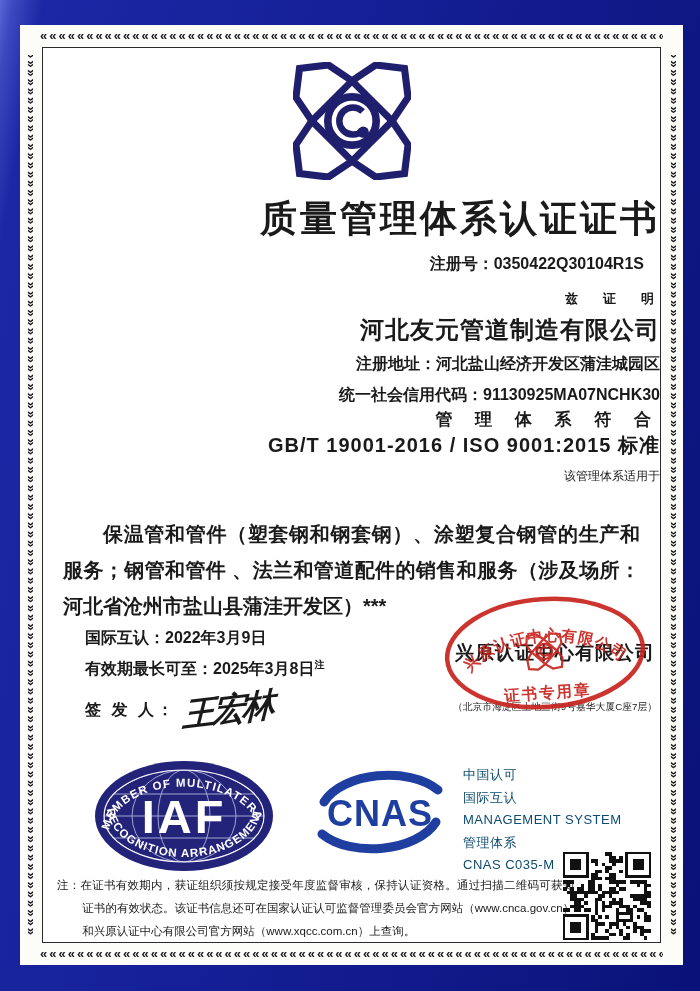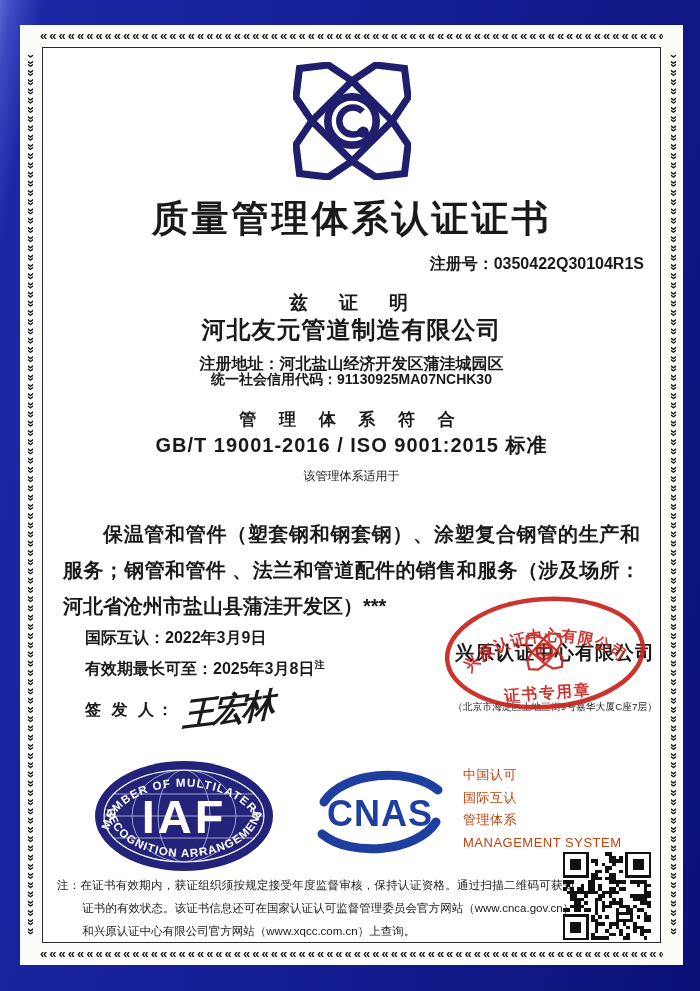--- a/index.html
+++ b/index.html
@@ -14,46 +14,46 @@
   .chev-h{position:absolute;left:20px;right:20px;height:14px;}
   .chev-top{top:4px;}
   .chev-bottom{bottom:4px;}
   .chev-vwrap{position:absolute;top:20px;bottom:20px;width:14px;overflow:visible;}
   .chev-vwrap.left{left:3px;}
   .chev-vwrap.right{right:3px;}
   .chev-vinner{position:absolute;top:50%;left:50%;width:880px;height:14px;
                transform:translate(-50%,-50%) rotate(-90deg);}
   .sheet{position:absolute;inset:22px;border:1.6px solid #2b2b2b;background:#fff;}
   .abs{position:absolute;}
-  .ctr{left:0;right:0;text-align:center;}
+  .ctr{left:0;right:0;text-align:right;}
   .emblem{left:0;right:0;top:14px;text-align:center;color:#1f1f6e;}
   .title{top:146px;font-size:37px;font-weight:bold;letter-spacing:3px;}
   .regline{top:206px;right:16px;font-size:16px;font-weight:bold;margin-left:34px;}
-  .hereby{top:242px;font-size:19px;font-weight:bold;letter-spacing:6px;}
+  .hereby{top:242px;font-size:13px;font-weight:bold;letter-spacing:6px;}
   .company{top:266px;font-size:24px;font-weight:bold;letter-spacing:1px;}
   .regaddr{top:306px;font-size:16px;font-weight:600;}
-  .credit{top:323px;font-size:14px;font-weight:600;}
+  .credit{top:337px;font-size:16px;font-weight:600;}
   .conform{top:360px;font-size:17px;font-weight:bold;letter-spacing:9px;}
   .standard{top:384px;font-size:20px;font-weight:bold;letter-spacing:1px;}
   .scopehead{top:420px;font-size:12px;font-weight:500;}
   .scope{top:468px;left:20px;right:20px;font-size:20px;font-weight:600;line-height:36px;
          text-align:justify;text-indent:2em;}
   .issue{left:42px;top:576px;font-size:16px;font-weight:600;line-height:27px;}
   .issue sup{font-size:10px;}
   .signrow{margin-top:14px;font-size:16px;font-weight:600;letter-spacing:3px;}
   .signature{display:inline-block;font-family:"DejaVu Serif","Liberation Serif",serif;
              font-style:italic;font-size:33px;font-weight:600;letter-spacing:-3px;
              transform:rotate(-7deg) skewX(-8deg);margin-left:6px;vertical-align:-6px;}
   .certifier{left:398px;top:592px;width:228px;text-align:center;}
   .certname{font-size:19px;font-weight:bold;letter-spacing:1px;}
   .certaddr{margin-top:35px;font-size:9.8px;letter-spacing:0;white-space:nowrap;}
   .stamp{left:398px;top:543px;width:208px;height:124px;transform:rotate(-4deg);opacity:.92;}
   .iaf{left:50px;top:712px;}
   .cnas{left:268px;top:716px;}
-  .cnastxt{left:420px;top:716px;font-size:13px;line-height:22.5px;color:#c2410c;letter-spacing:.5px;}
+  .cnastxt{left:420px;top:716px;font-size:13px;line-height:22.5px;color:#0c4a6e;letter-spacing:.5px;}
   .footnote{left:14px;top:826px;width:492px;font-size:11.5px;line-height:23px;
             text-indent:-2.2em;padding-left:2.2em;font-weight:500;text-align:justify;}
   .qr{left:520px;top:804px;width:88px;height:88px;}
   .qr svg{width:88px;height:88px;shape-rendering:crispEdges;}
   svg text{font-family:"Liberation Sans","DejaVu Sans",sans-serif;}
 </style>
 </head>
 <body>
 
 <div class="page">
@@ -153,22 +153,23 @@
 
       <svg class="abs cnas" width="138" height="96" viewBox="0 0 138 96">
         <path d="M 13 38 C 32 8 98 2 127 26" stroke="#1e3f9f" stroke-width="9" fill="none" stroke-linecap="round"></path>
         <path d="M 125 58 C 106 88 40 94 11 70" stroke="#1e3f9f" stroke-width="9" fill="none" stroke-linecap="round"></path>
         <text x="69" y="62" font-size="36" font-weight="bold" fill="#1e3f9f" text-anchor="middle" letter-spacing="1">CNAS</text>
       </svg>
 
       <div class="abs cnastxt">
         <div>中国认可</div>
         <div>国际互认</div>
+        <div>MANAGEMENT SYSTEM</div>
         <div>管理体系</div>
-        <div>MANAGEMENT SYSTEM</div>
+        <div>CNAS C035-M</div>
       </div>
 
       <div class="abs footnote">注：在证书有效期内，获证组织须按规定接受年度监督审核，保持认证资格。通过扫描二维码可获知证书的有效状态。该证书信息还可在国家认证认可监督管理委员会官方网站（www.cnca.gov.cn）和兴原认证中心有限公司官方网站（www.xqcc.com.cn）上查询。</div>
 
       <div class="abs qr">
         <svg viewBox="0 0 25 25" id="qrsvg">
             <rect x="12" y="0" width="1" height="1" fill="#111"></rect>
             <rect x="13" y="0" width="1" height="1" fill="#111"></rect>
             <rect x="13" y="1" width="1" height="1" fill="#111"></rect>
             <rect x="14" y="1" width="1" height="1" fill="#111"></rect>

